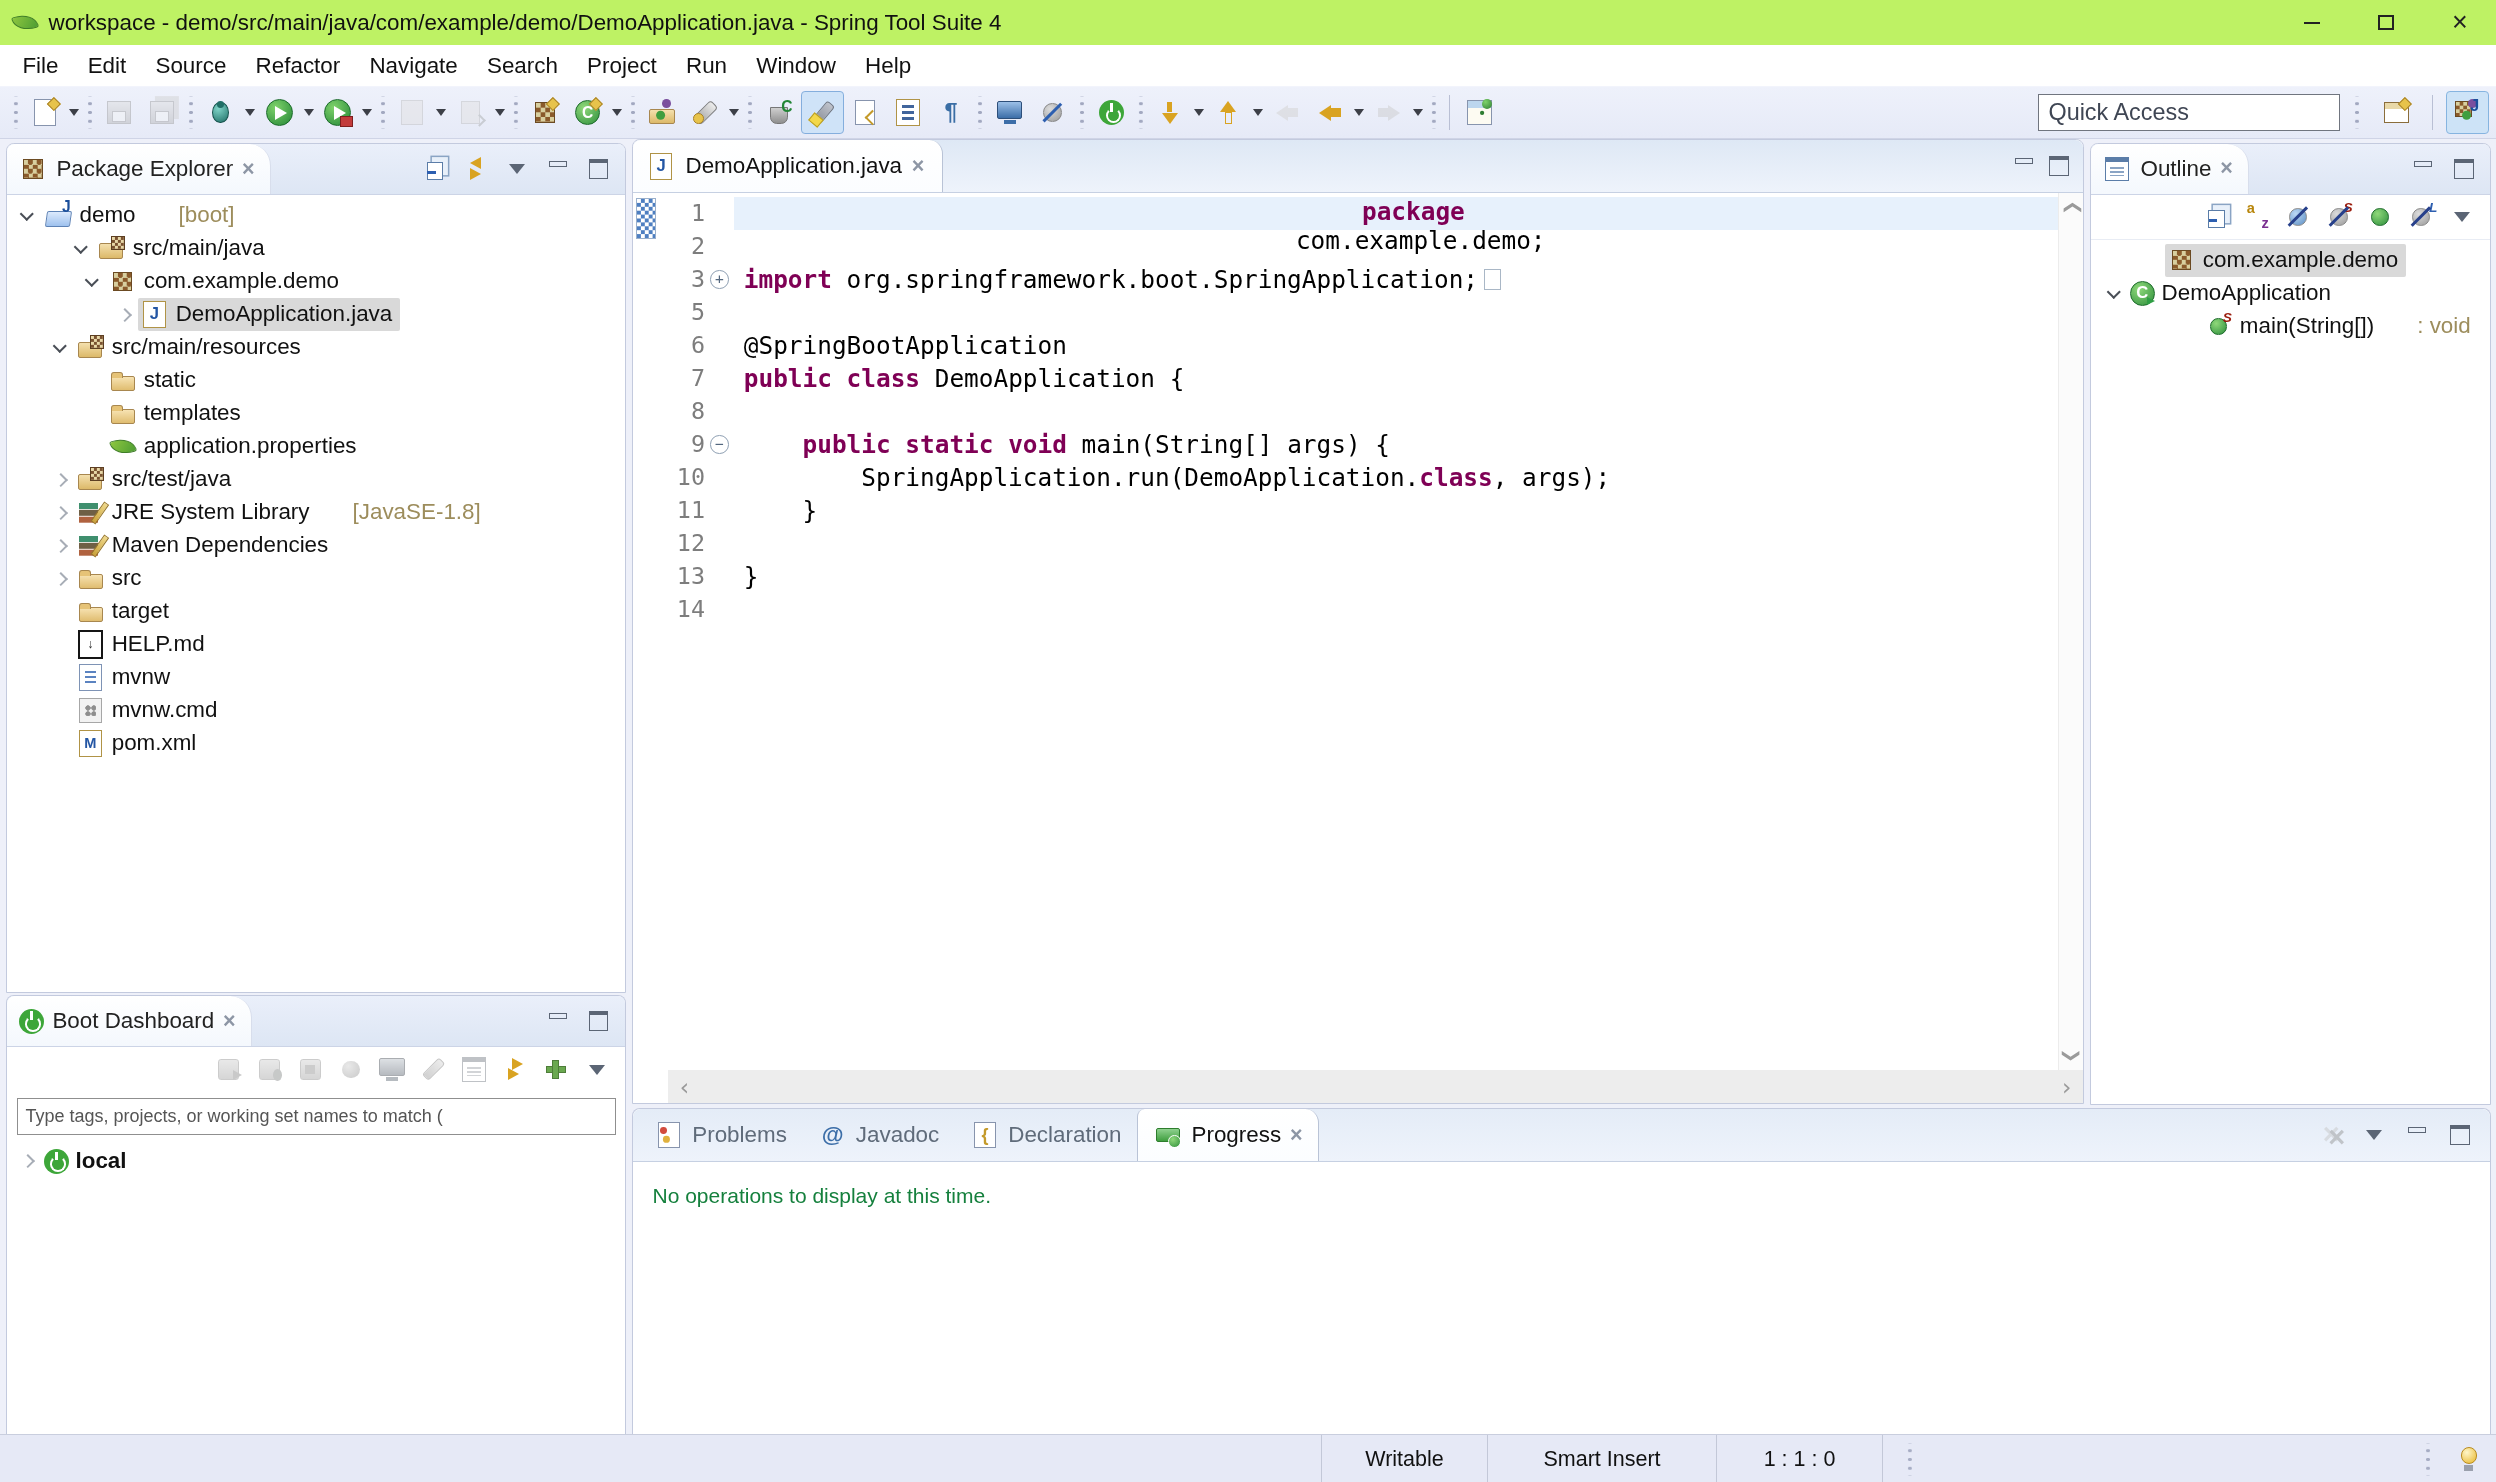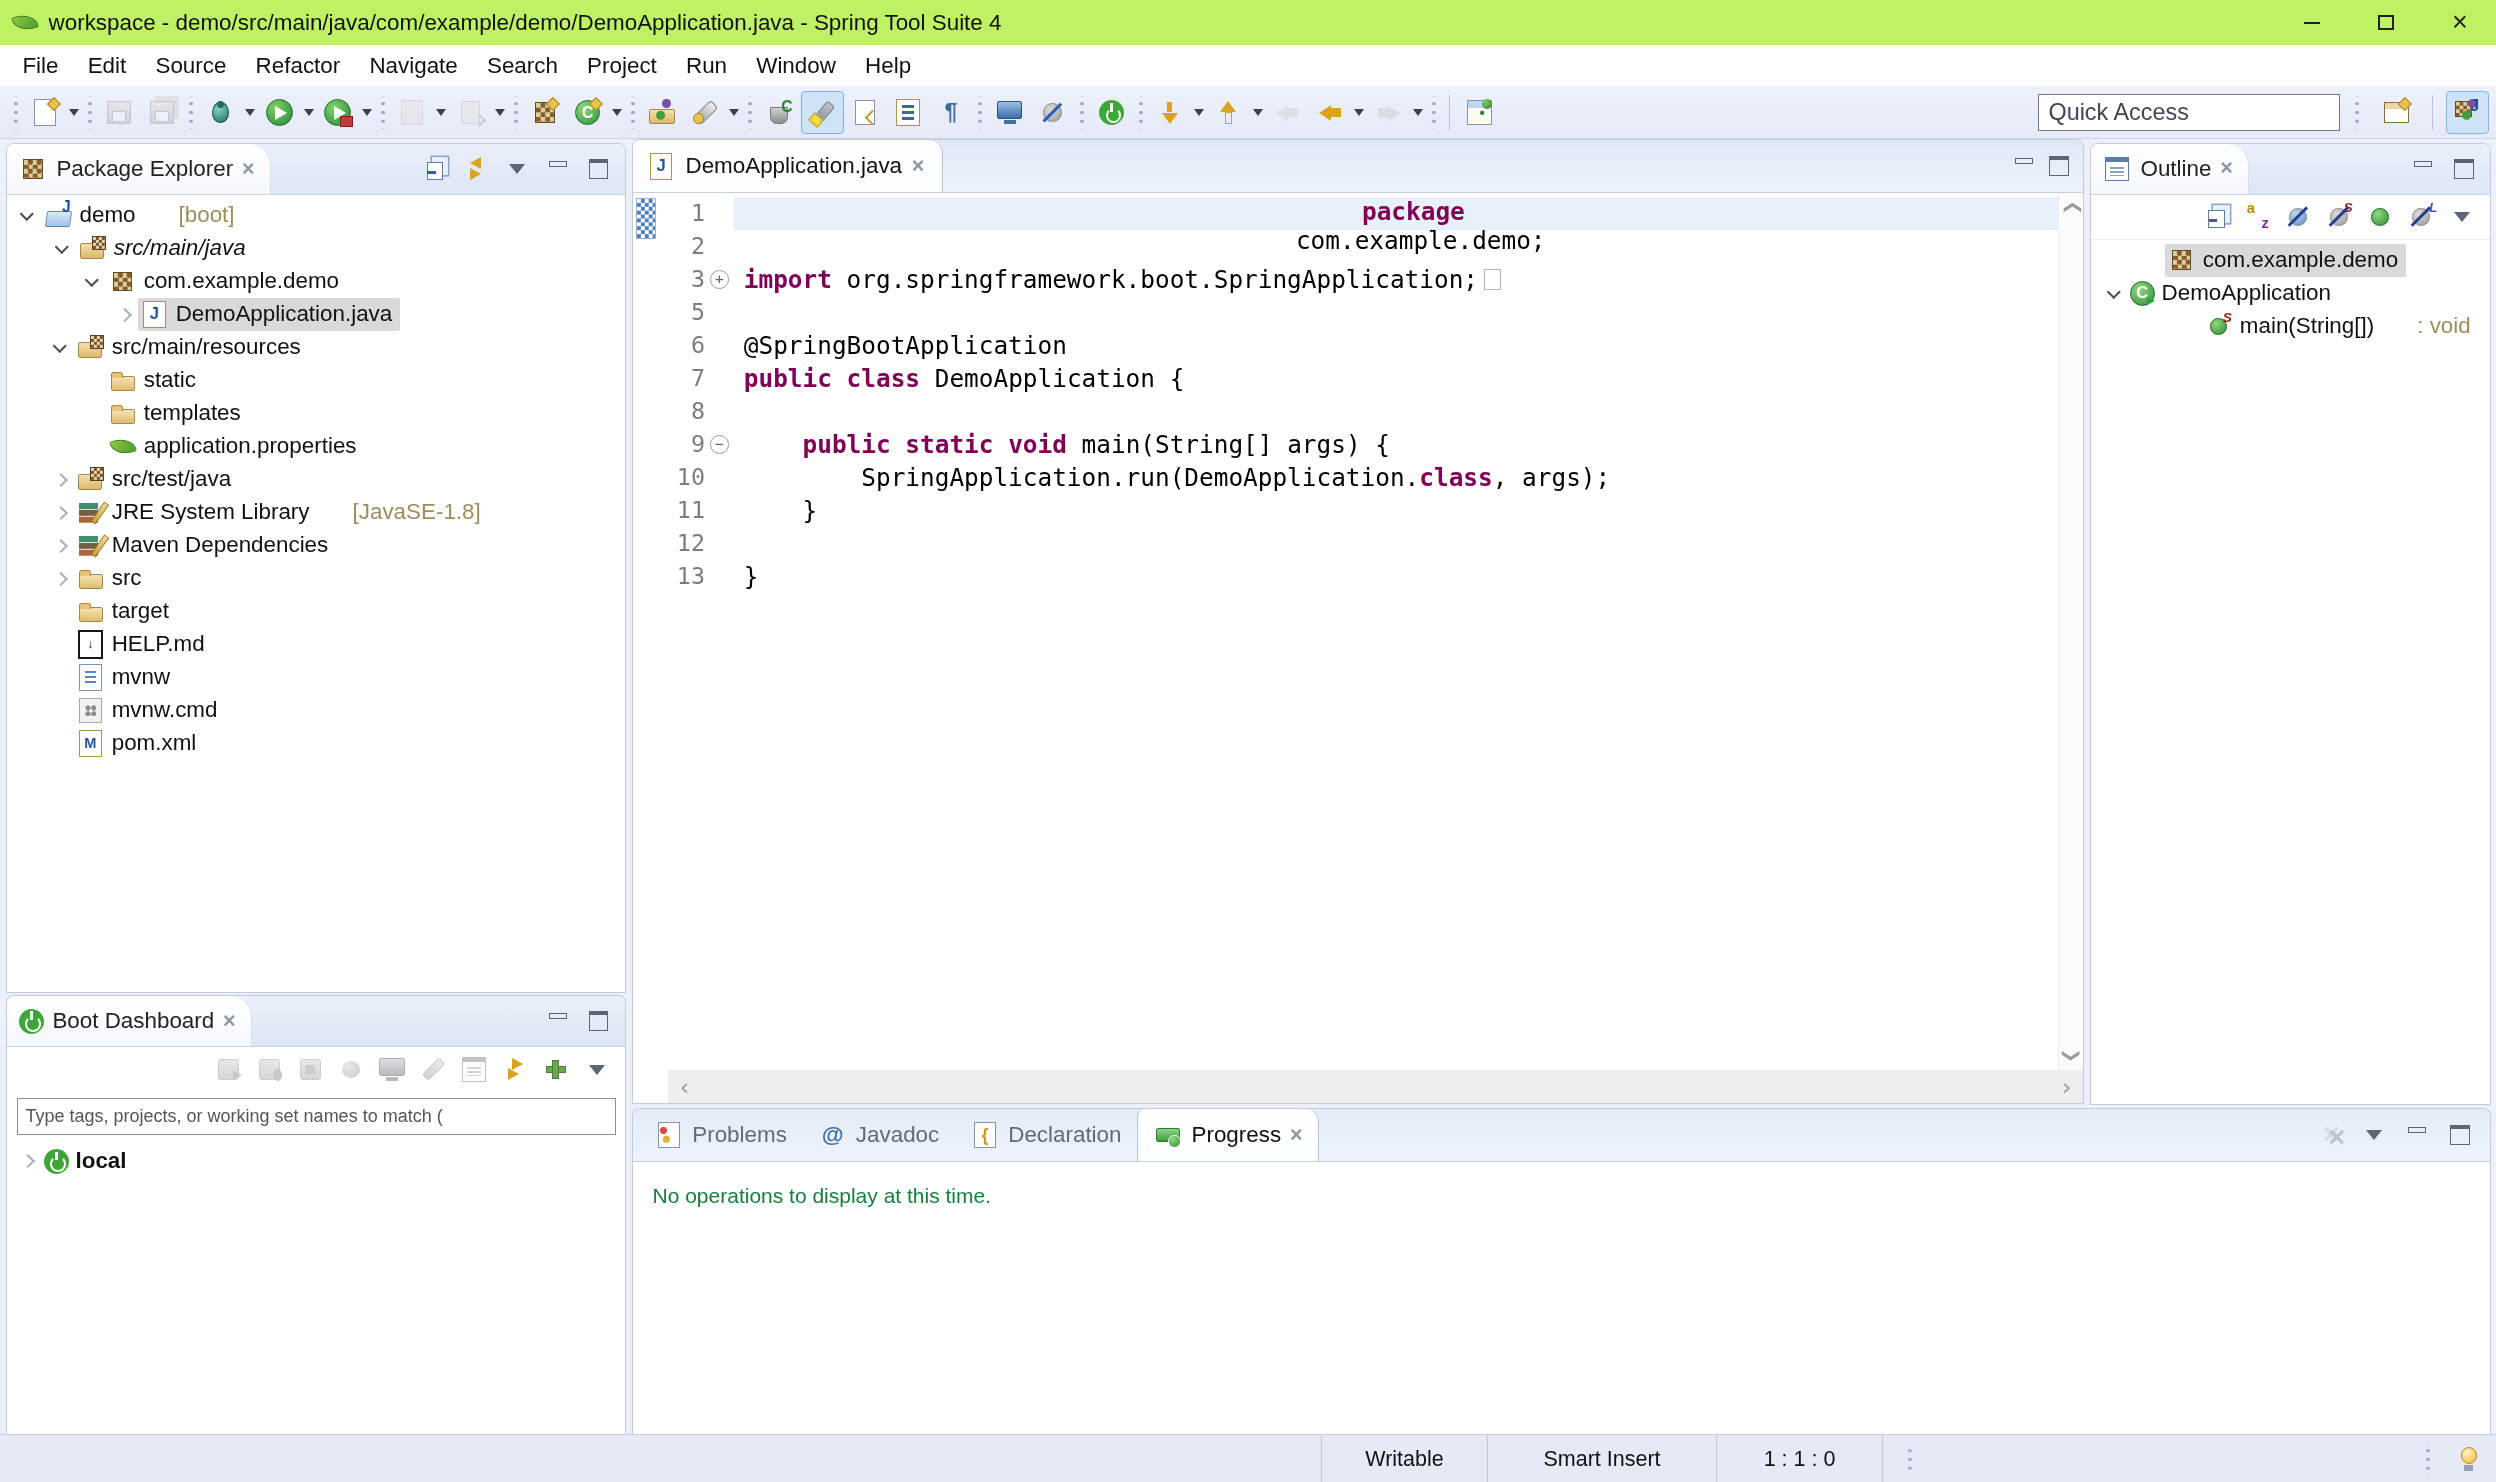--- a/index.html
+++ b/index.html
@@ -436,21 +436,21 @@
     </div>
     <div class="tree" id="pkg-tree">
         <div class="tree-row" style="padding-left: 7.8px;">
           <span class="tw exp"></span>
           <span class="sel-wrap">
             <span class="ic i-maven-project-icon"></span>
             <span class="lbl">demo</span>
             <span class="dec"> [boot]</span>
           </span>
         </div>
-        <div class="tree-row" style="padding-left: 42px; font-style: italic;">
+        <div class="tree-row" style="padding-left: 61px;">
           <span class="tw exp"></span>
           <span class="sel-wrap">
             <span class="ic i-source-folder-icon"></span>
             <span class="lbl">src/main/java</span>
           </span>
         </div>
         <div class="tree-row" style="padding-left: 72px;">
           <span class="tw exp"></span>
           <span class="sel-wrap">
             <span class="ic i-package-icon"></span>
@@ -692,20 +692,25 @@
           </div>
           <div class="code-line">
             <span class="ln">12</span>
             <span class="fold"></span>
             <span class="code-text"></span>
           </div>
           <div class="code-line">
             <span class="ln">13</span>
             <span class="fold"></span>
             <span class="code-text"><span>}</span></span>
+          </div>
+          <div class="code-line">
+            <span class="ln">14</span>
+            <span class="fold"></span>
+            <span class="code-text"></span>
           </div>
         </div>
       <div class="vscroll">
         <span class="scr-arrow" style="transform:rotate(-90deg);">❯</span>
         <span class="scr-arrow" style="transform:rotate(90deg);">❯</span>
       </div>
     </div>
     <div class="hscroll">
       <span class="chev">‹</span>
       <span class="chev">›</span>

